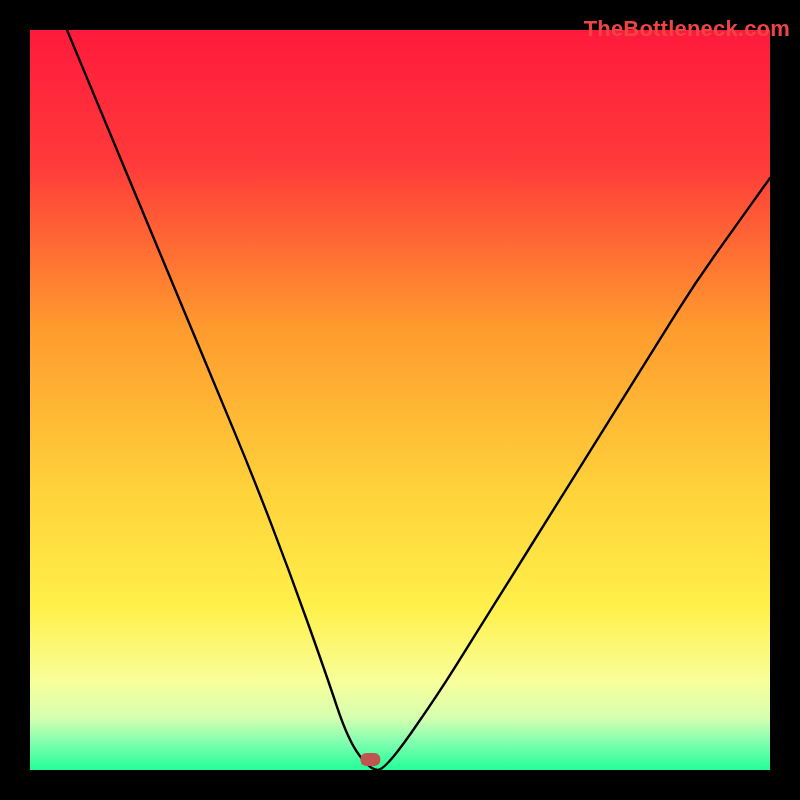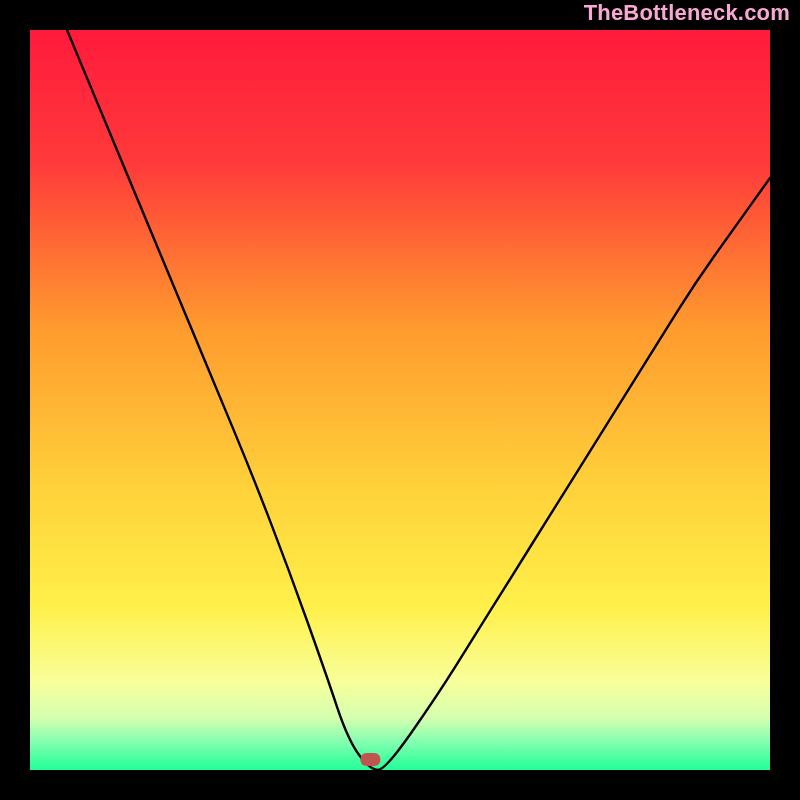--- a/index.html
+++ b/index.html
@@ -14,25 +14,25 @@
   .chart-container {
     position: relative;
     width: 800px;
     height: 800px;
   }
   svg {
     display: block;
   }
   .watermark {
     position: absolute;
-    top: 0;
+    top: 16px;
     right: 10px;
     font-size: 22px;
     font-weight: 600;
-    color: #f9a8d4;
+    color: #ef4444;
     letter-spacing: 0.2px;
   }
 </style>
 </head>
 <body>
 
 <div class="chart-container">
   <svg width="800" height="800" viewBox="0 0 800 800">
     <defs>
       <linearGradient id="bg-grad" x1="0" y1="0" x2="0" y2="1">

